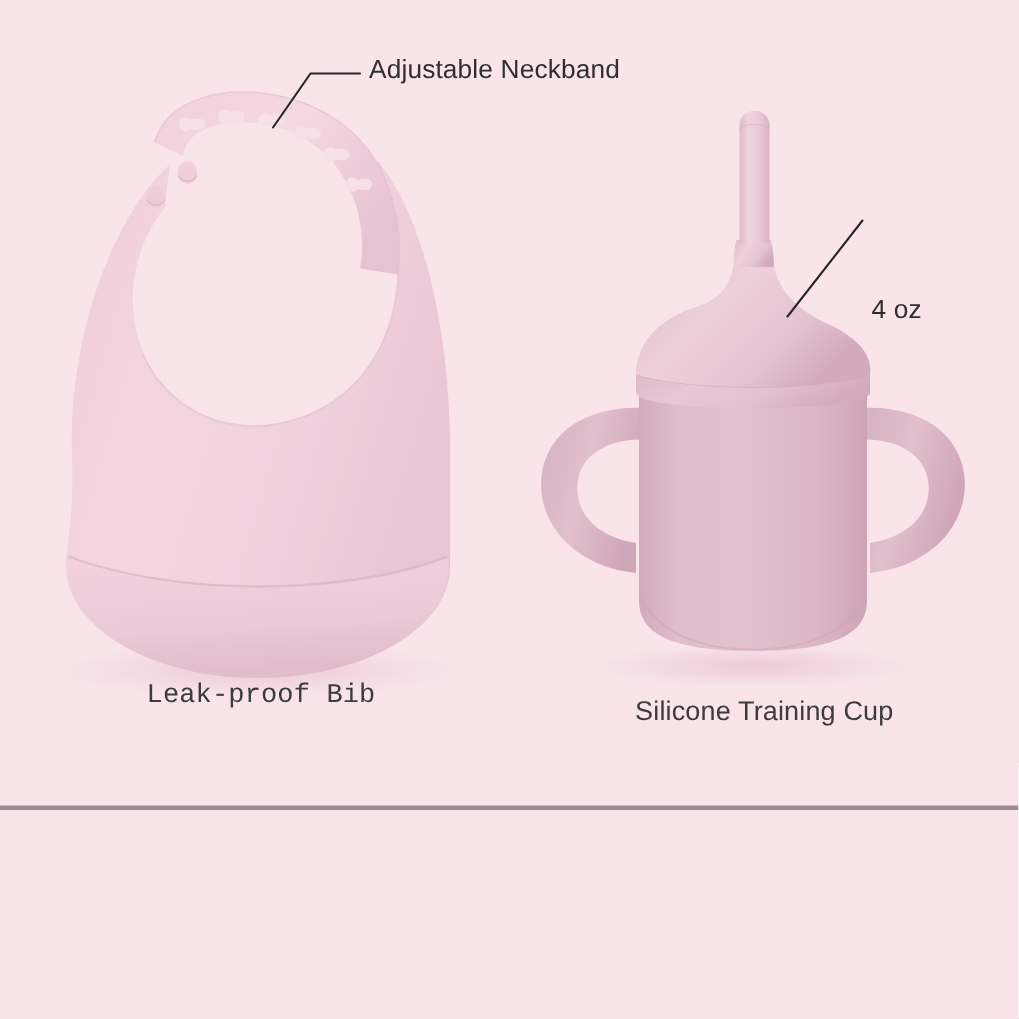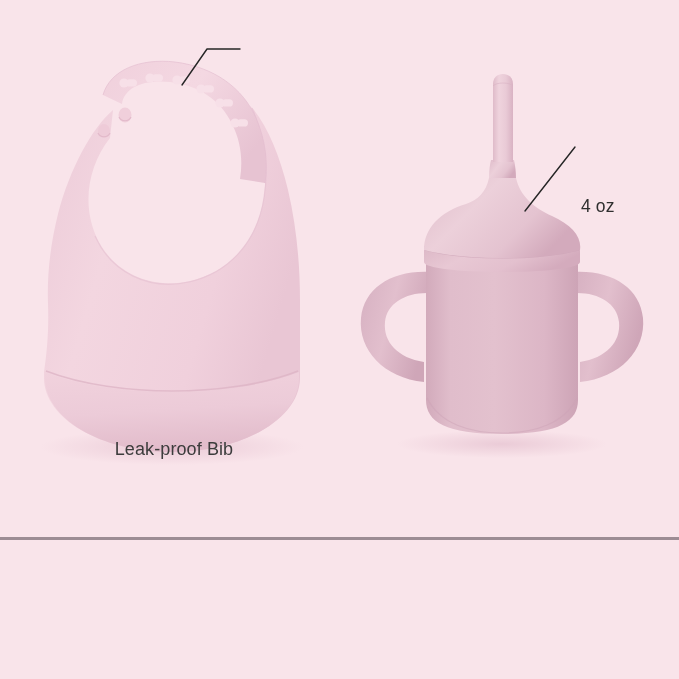--- a/index.html
+++ b/index.html
@@ -67,22 +67,23 @@
   .caption {
     position: absolute;
     color: #3c3c3c;
     font-size: 18px;
     letter-spacing: 0.1px;
     white-space: nowrap;
     text-align: center;
   }
   #caption-bib {
     left: 0;
-    top: 439px;
+    top: 454px;
     width: 348px;
+    font-family: Liberation Mono, monospace;
   }
   #caption-cup {
     left: 340px;
     top: 464px;
     width: 339px;
   }
 </style>
 </head>
 <body>
 
@@ -295,25 +296,27 @@
                  L 493 162
                  Z" fill="url(#strawGrad)"></path>
         <path d="M 493 86 C 496 82, 510 82, 513 86" fill="none" stroke="#d9b2c3" stroke-width="1" opacity="0.6"></path>
 
         <g>
           <path d="M 525 211 L 575 147" fill="none" stroke="#262626" stroke-width="1.4" stroke-linecap="round"></path>
         </g>
       </g>
     </svg>
 
+    <div class="callout-text" id="callout-neckband-label">Adjustable Neckband</div>
 
     <div class="callout-text" id="callout-oz-label">4 oz</div>
 
     <div class="caption" id="caption-bib">Leak-proof Bib</div>
 
+    <div class="caption" id="caption-cup">Silicone Training Cup</div>
   </div>
 
   <div class="section-divider"></div>
 
   <div class="panel-headline">
     
   </div>
 
 </div>
 

